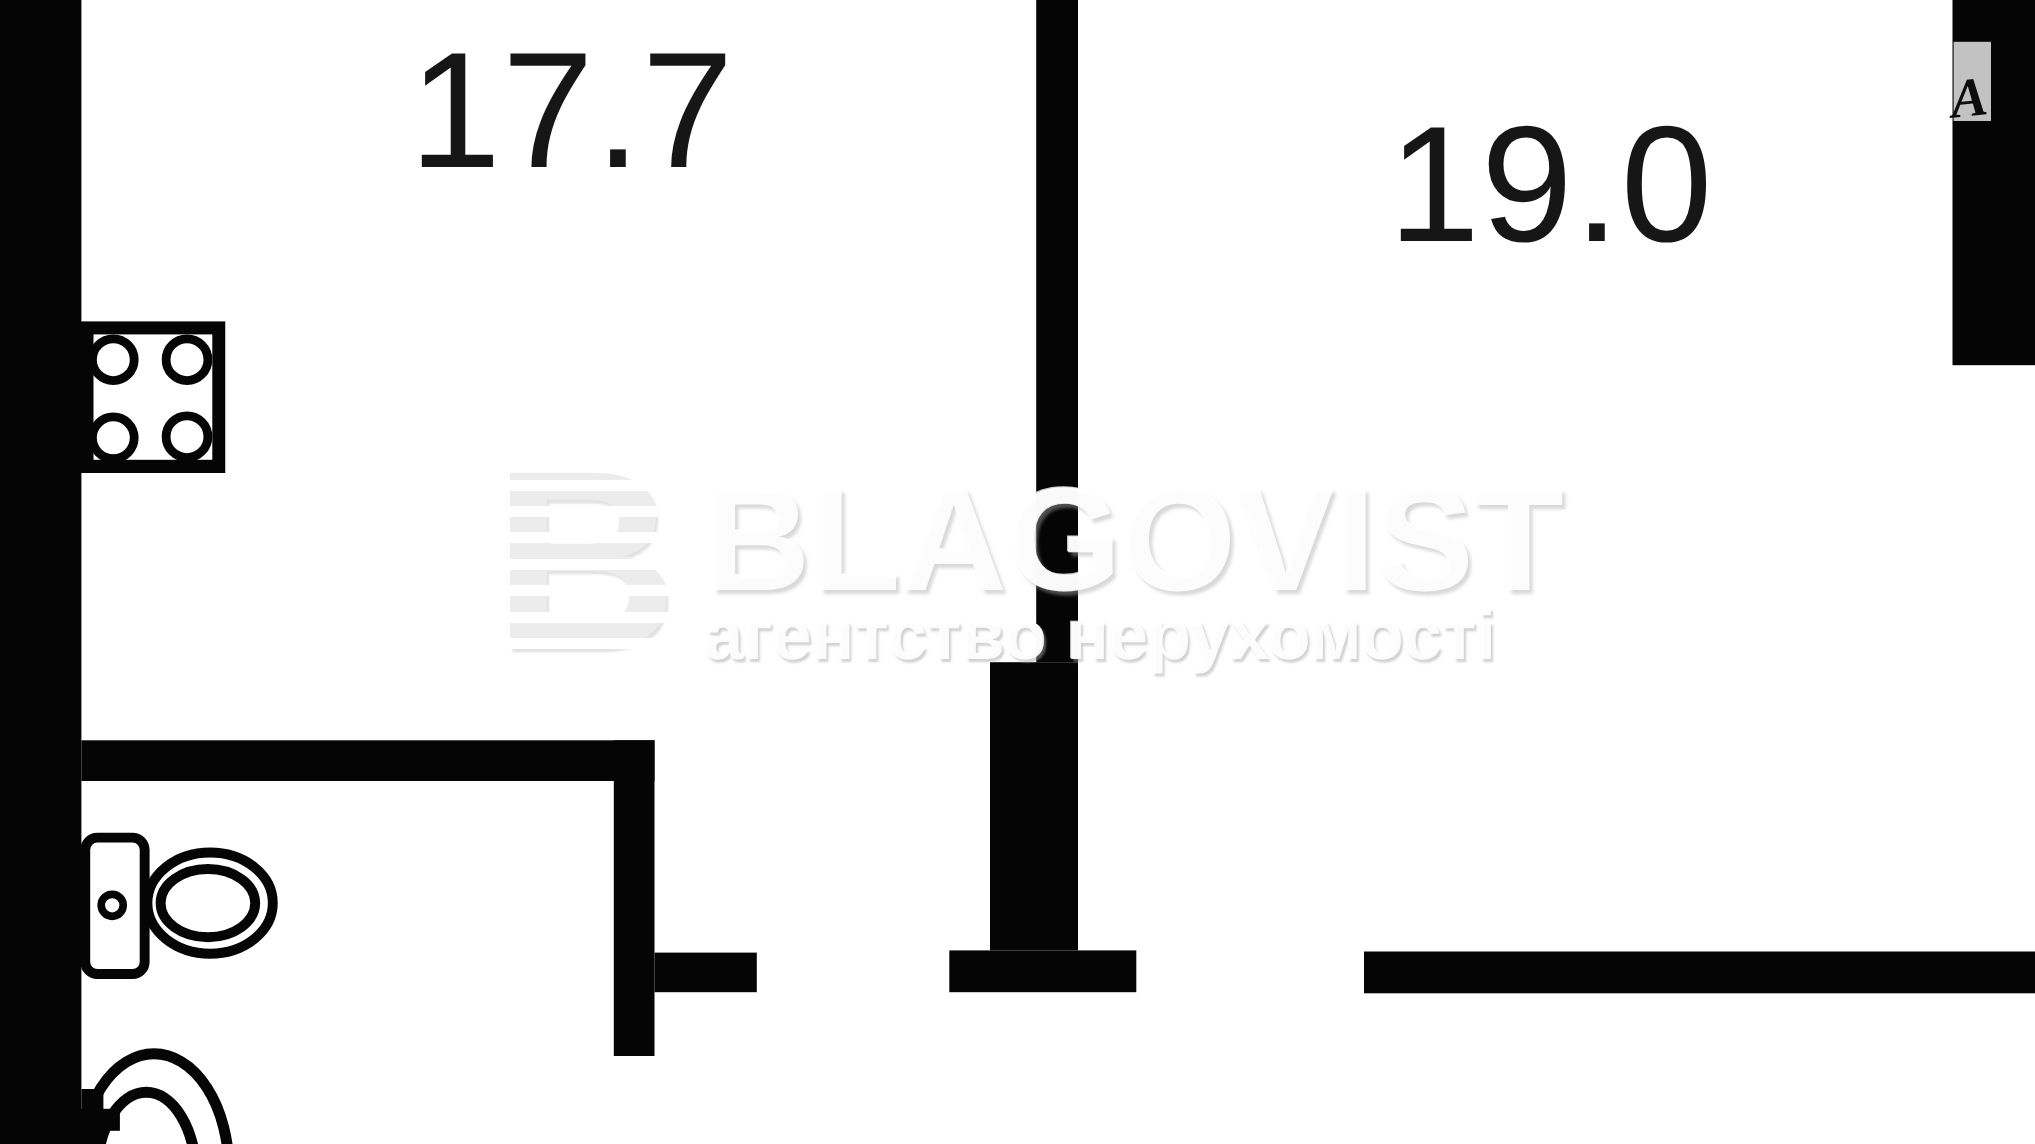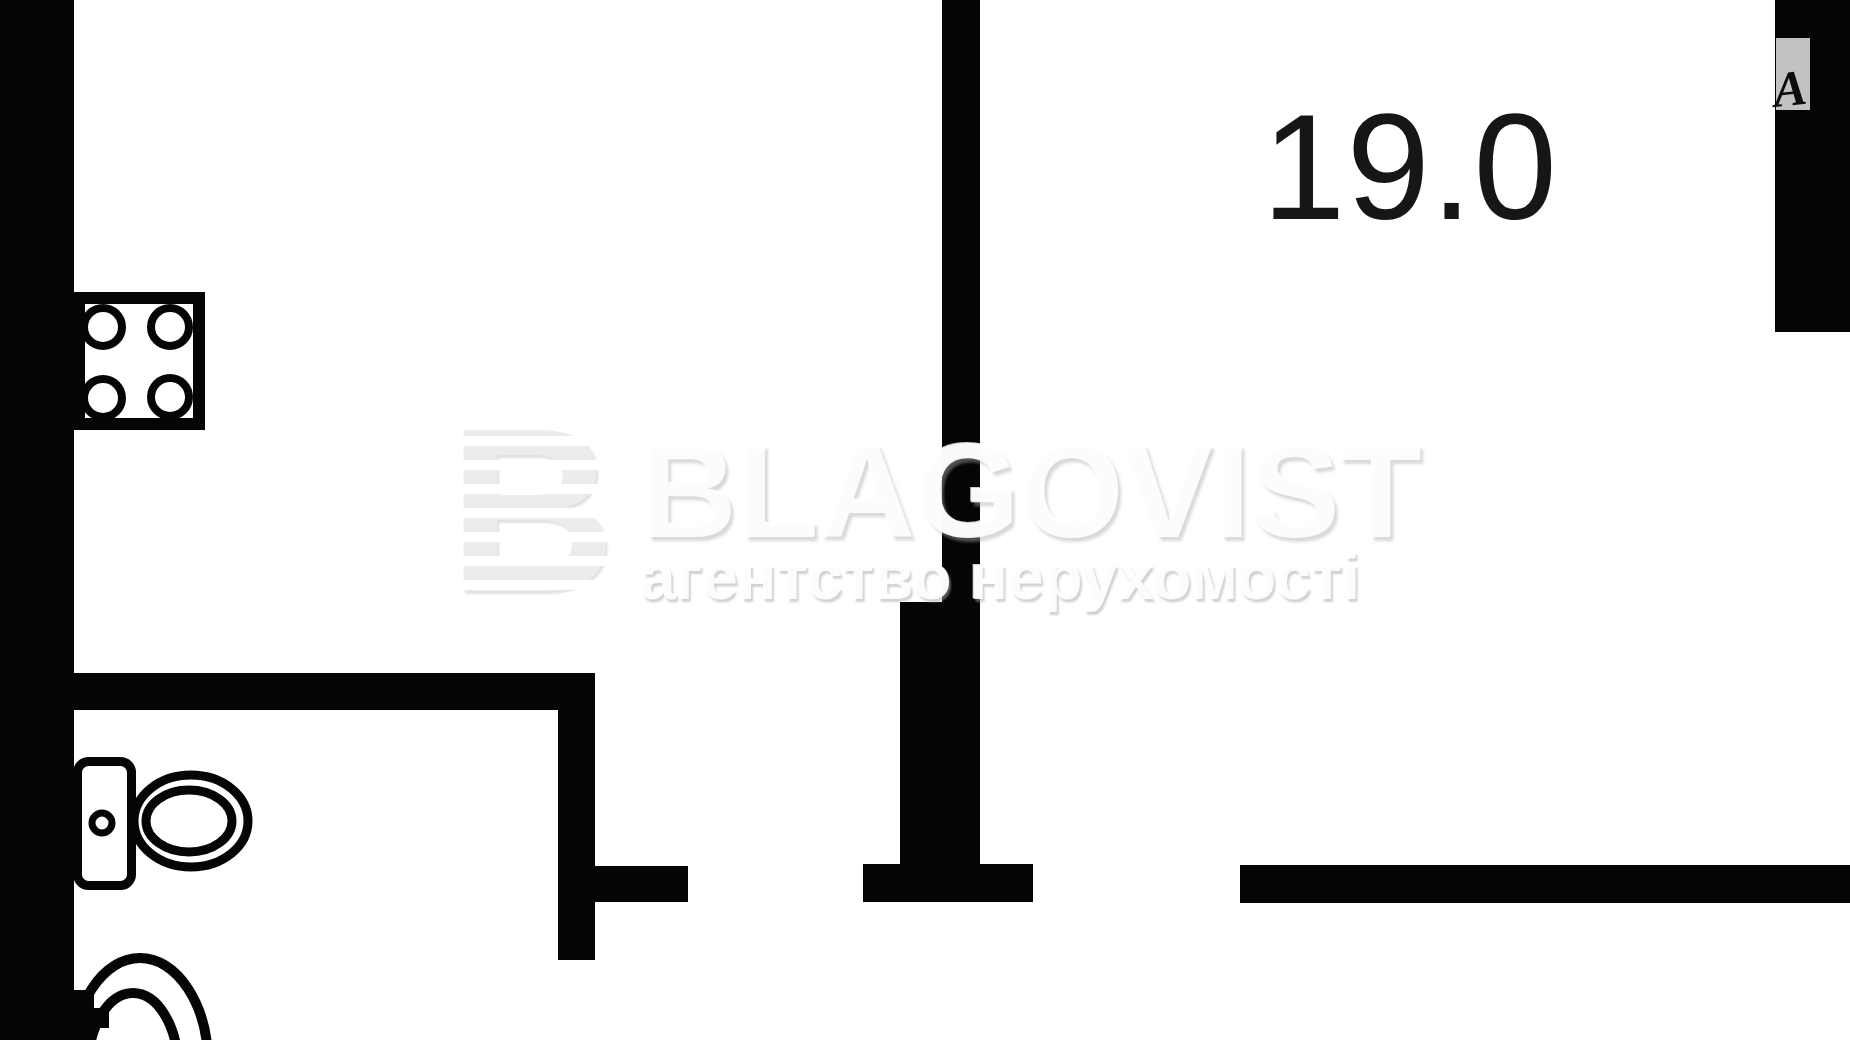--- a/index.html
+++ b/index.html
@@ -115,20 +115,21 @@
     <circle cx="29" cy="70" r="10" fill="#ffffff" stroke="#050505" stroke-width="7"></circle>
   </svg>
 
   <svg class="fixture sink" width="190" height="92" viewBox="0 0 190 92">
     <ellipse cx="95" cy="115" rx="68" ry="105" fill="#ffffff" stroke="#050505" stroke-width="10"></ellipse>
     <ellipse cx="88" cy="120" rx="45" ry="75" fill="#ffffff" stroke="#050505" stroke-width="10"></ellipse>
     <rect x="14" y="60" width="50" height="20" fill="#050505"></rect>
     <rect x="29" y="42" width="20" height="50" fill="#050505"></rect>
   </svg>
 
+  <div class="room-label label-177">17.7</div>
   <div class="room-label label-190">19.0</div>
 
   <div class="watermark">
     <div class="wm-logo">
       <span>B</span>
       <i class="stripes"></i>
     </div>
     <div class="wm-brand">BLAGOVIST</div>
     <div class="wm-subtitle">агентство нерухомості</div>
   </div>

